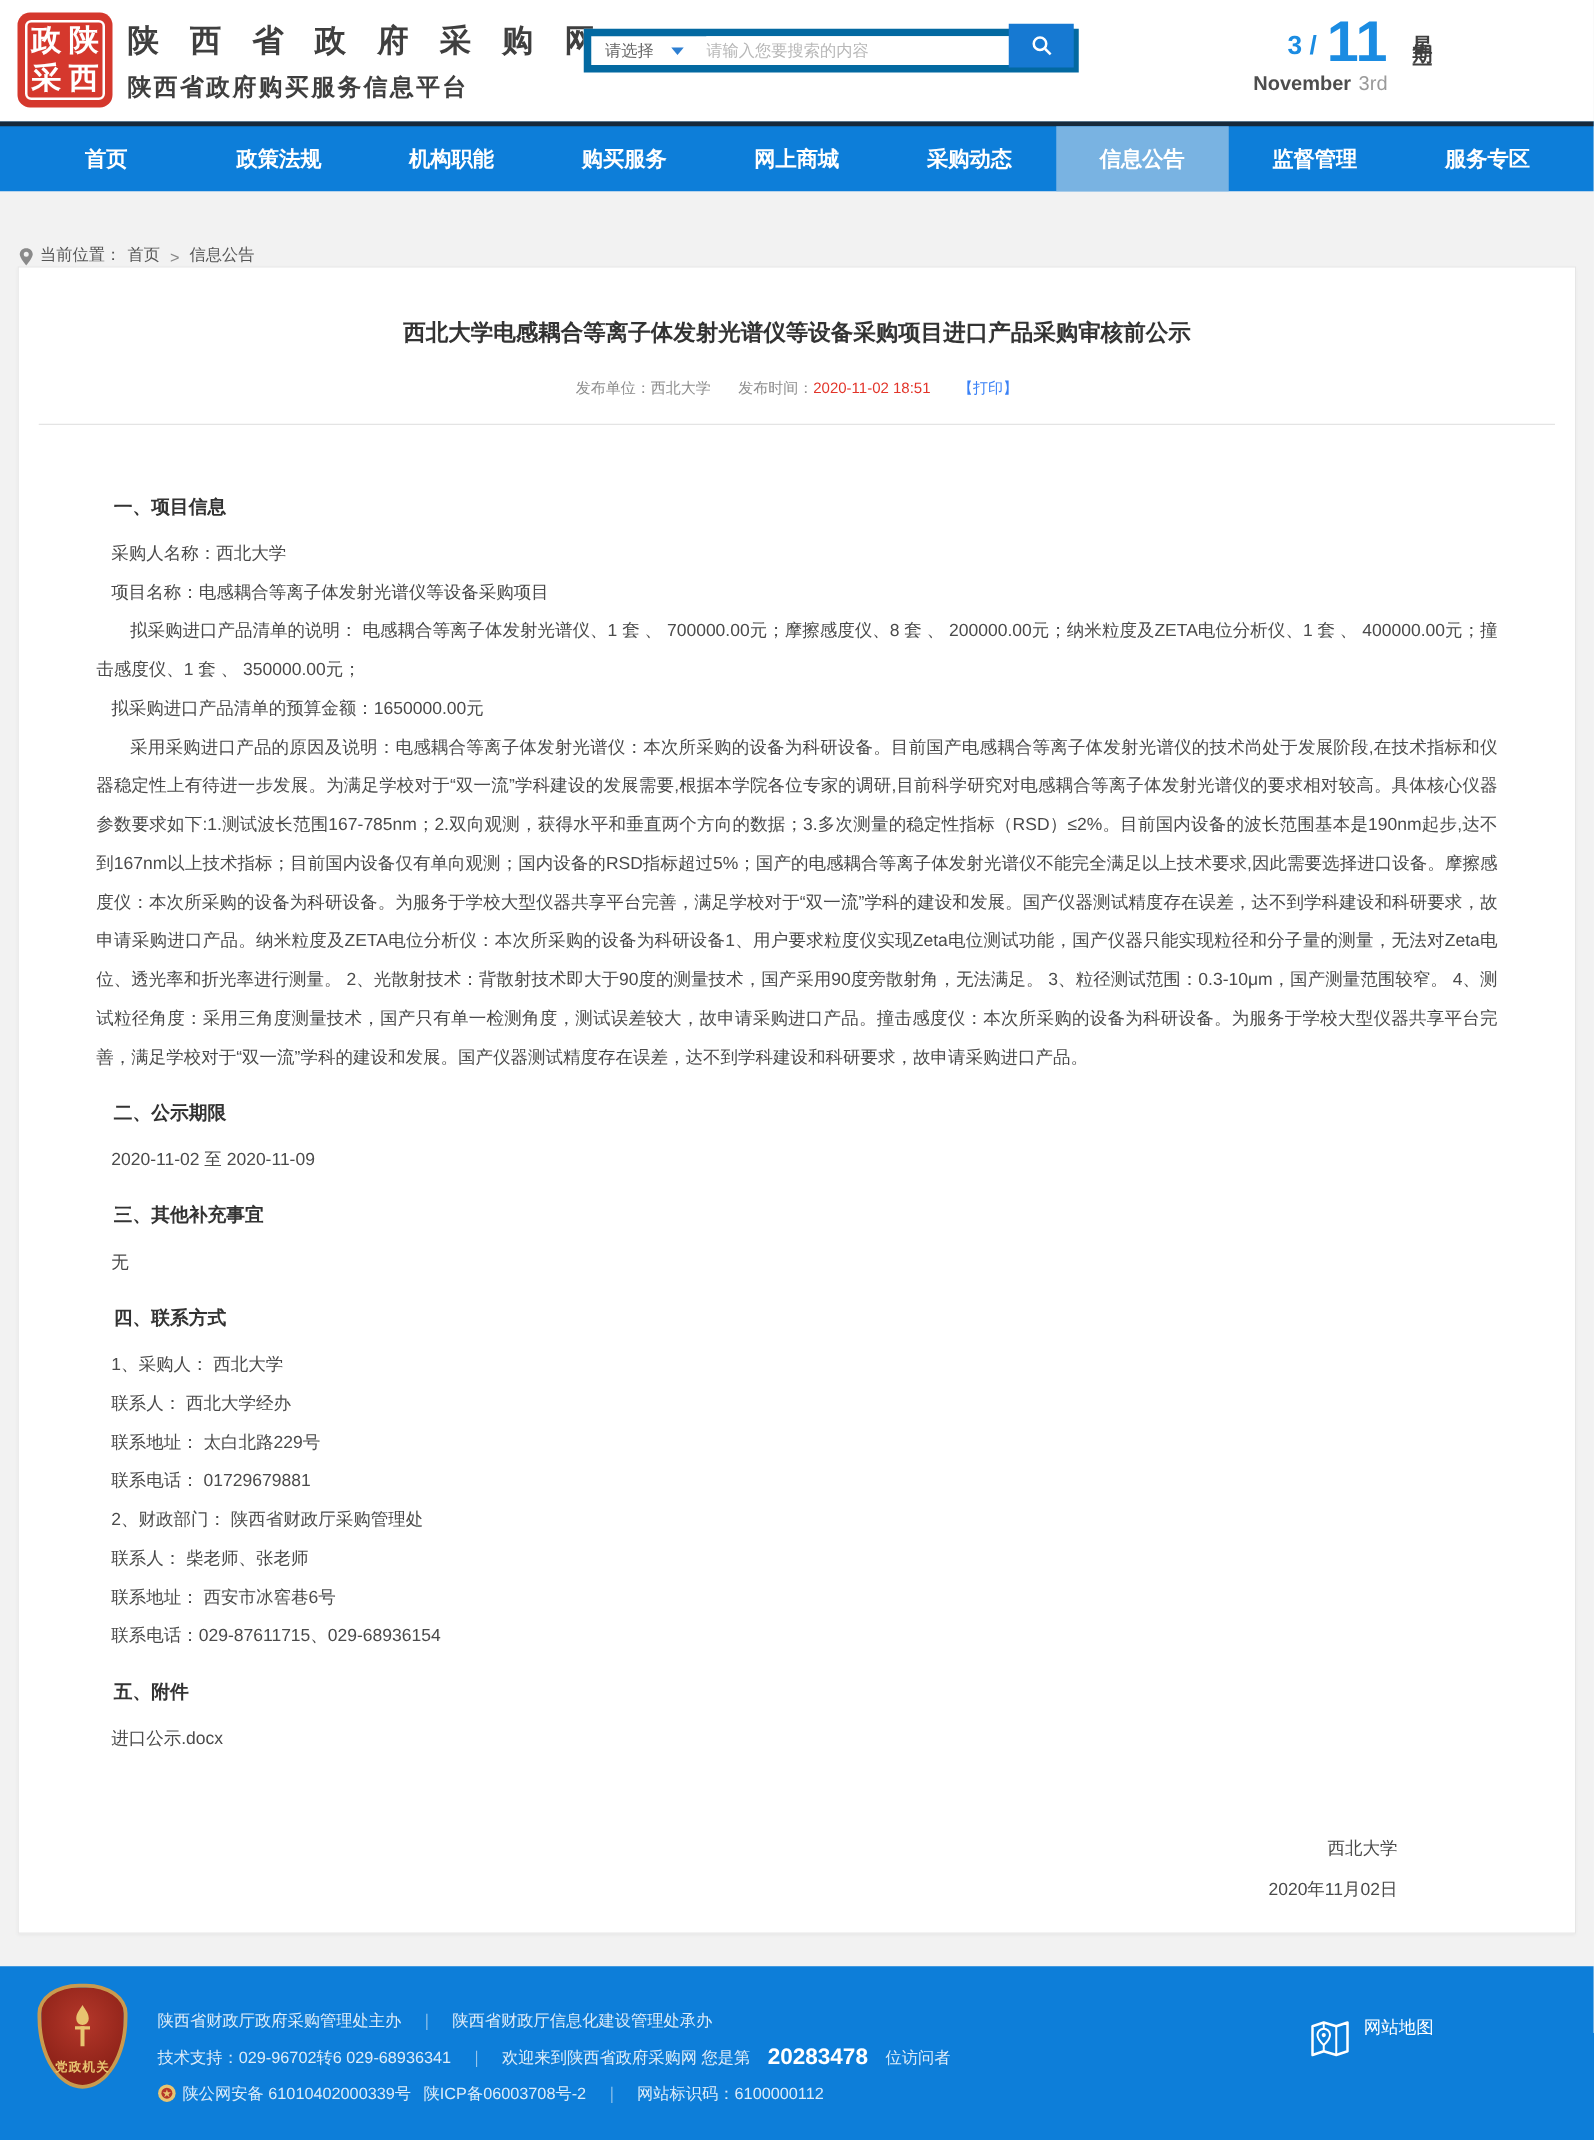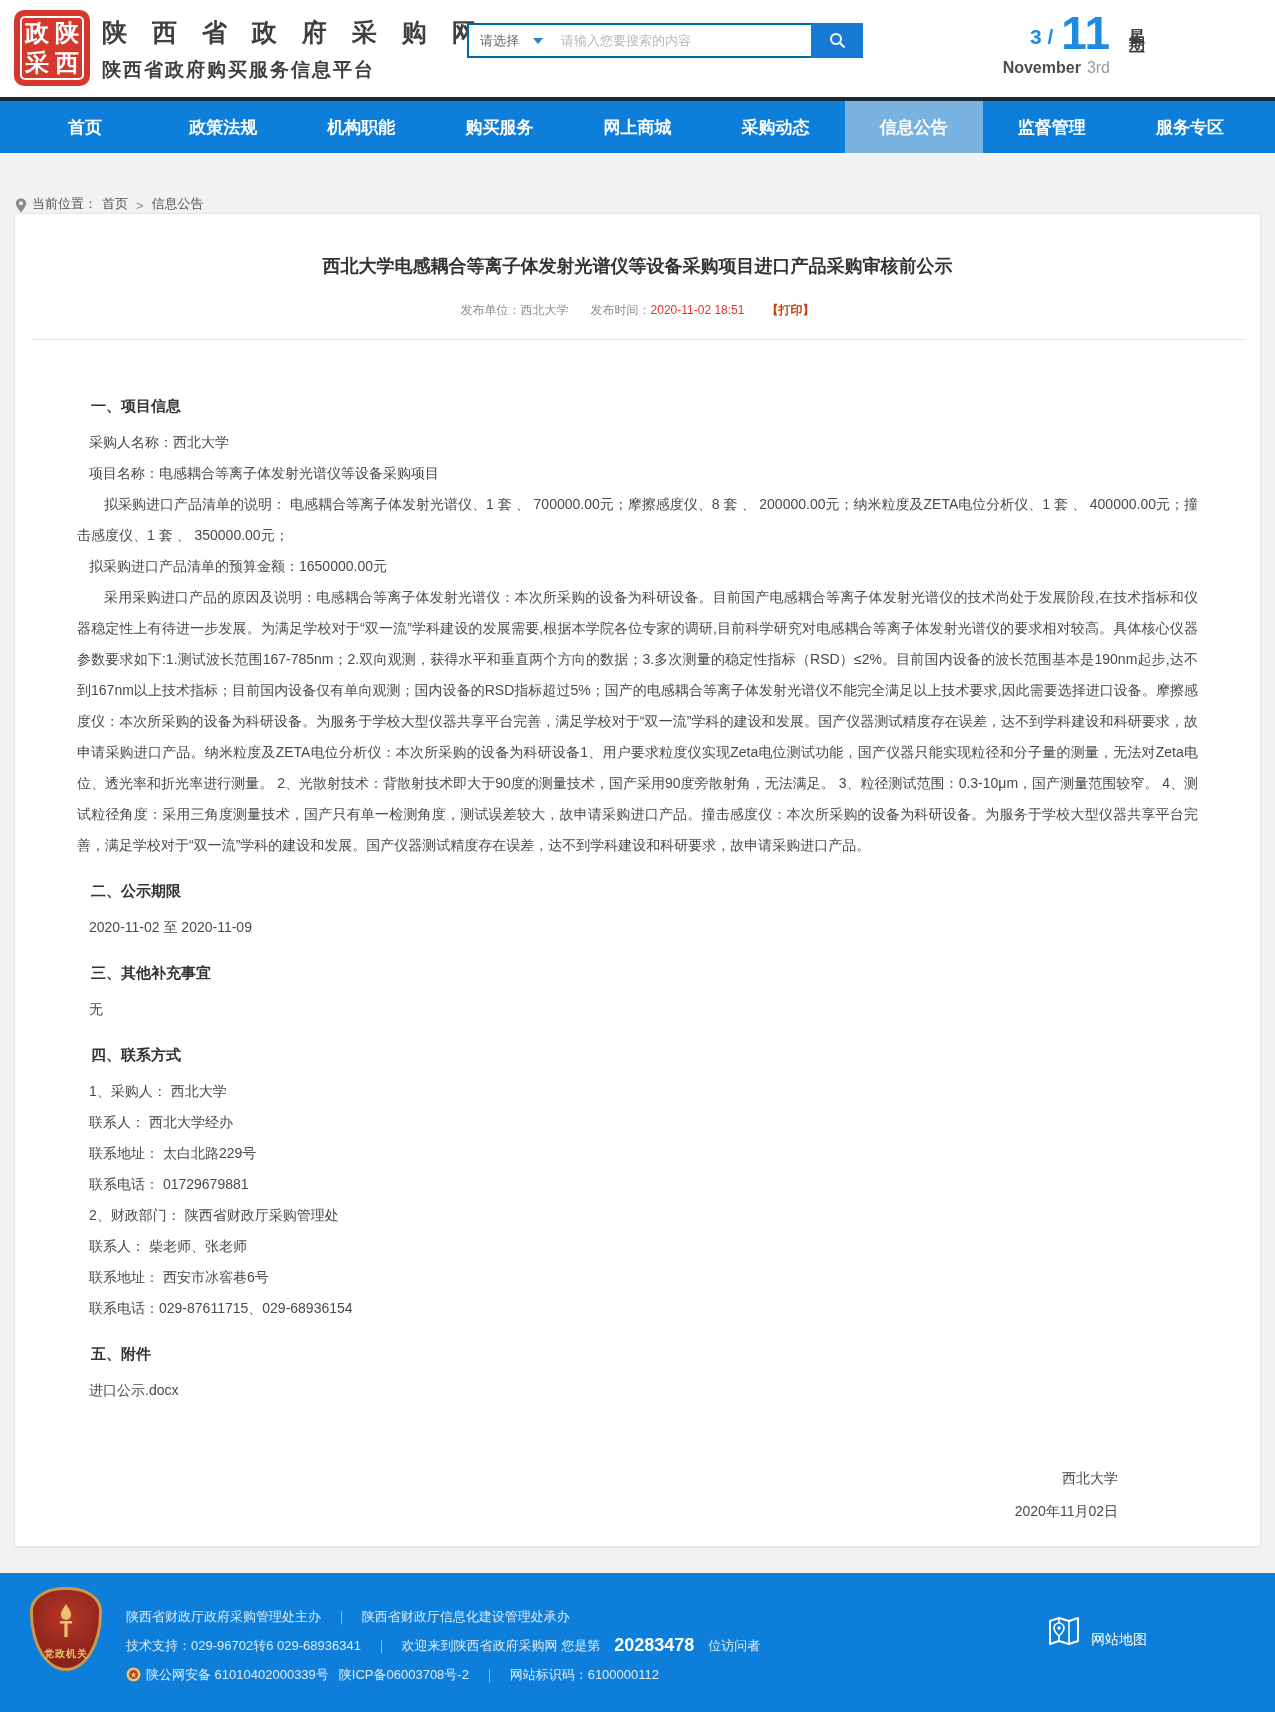--- a/index.html
+++ b/index.html
@@ -19,21 +19,21 @@
     width: 100%; height: 100%; border: 2px solid #fff; border-radius: 5px;
     display: grid; grid-template-columns: 1fr 1fr; grid-template-rows: 1fr 1fr;
     align-items: center; justify-items: center;
   }
   .logo-inner span { color: #fff; font-weight: bold; font-size: 24px; line-height: 1; }
   .site-titles { position: absolute; left: 102px; top: 16px; }
   .site-title { font-size: 25px; font-weight: bold; color: #3f3f3f; letter-spacing: 9px; }
   .site-subtitle { font-size: 19px; font-weight: bold; color: #3f3f3f; letter-spacing: 2px; margin-top: 8px; }
   .search-bar {
     position: absolute; left: 467px; top: 23px; width: 396px; height: 35px;
-    border: 2px solid #0369a1; background: #fff; display: flex; align-items: flex-end;
+    border: 6px solid #0369a1; background: #fff; display: flex; align-items: flex-end;
   }
   .search-select {
     width: 92px; height: 100%; display: flex; align-items: center;
     padding-left: 11px; cursor: pointer; font-size: 13px; color: #666; gap: 14px;
   }
   .caret-down {
     width: 0; height: 0; border-left: 5px solid transparent;
     border-right: 5px solid transparent; border-top: 6px solid #2d7fd2;
   }
   .search-input { flex: 1; border: none; outline: none; font-size: 13px; color: #333; height: 100%; }
@@ -73,21 +73,21 @@
   .card {
     margin: 0 14px; background: #fff; border: 1px solid #e6e6e6;
     box-shadow: 0 1px 3px rgba(0,0,0,.05); min-height: 1334px; padding-top: 40px;
   }
   .article-title { text-align: center; font-size: 18px; font-weight: bold; color: #333; padding: 0 40px; }
   .article-meta {
     display: flex; justify-content: center; align-items: center; gap: 22px;
     margin-top: 24px; font-size: 12px; color: #8d8d8d;
   }
   .meta-time-val { color: #e23429; }
-  .meta-print { color: #c2410c; cursor: pointer; font-weight: bold; }
+  .meta-print { color: #3b82f6; cursor: pointer; font-weight: normal; }
   .meta-divider { border-bottom: 1px solid #e4e4e4; margin: 20px 16px 0 16px; }
   .article-body { padding: 36px 62px 0 62px; font-size: 14px; line-height: 31px; color: #4a4a4a; }
   .section-title { font-size: 15px; font-weight: bold; color: #333; margin: 14px 0 6px 14px; }
   .para { margin-left: 12px; }
   .para.long { margin-left: 0; text-indent: 27px; text-align: justify; }
   .attachment { margin-left: 12px; cursor: pointer; }
   .signature { margin: 56px 80px 0 0; text-align: right; line-height: 33px; font-size: 14px; color: #4a4a4a; }
   
   .footer { margin-top: 26px; background: #0d7ed9; height: 156px; position: relative; overflow: hidden; }
   .emblem {
@@ -98,21 +98,21 @@
     display: flex; flex-direction: column; align-items: center; justify-content: flex-end;
     padding-bottom: 7px;
   }
   .emblem-torch { position: absolute; top: 12px; left: 50%; transform: translateX(-50%); }
   .emblem-label { color: #e8c470; font-size: 10px; font-weight: bold; letter-spacing: 1px; }
   .footer-lines { position: absolute; left: 126px; top: 29px; font-size: 13px; color: #ddecf9; }
   .footer-line { display: flex; align-items: center; gap: 10px; height: 29px; }
   .footer-sep { color: #a9cdec; margin: 0 4px; }
   .visitor-count { color: #fff; font-weight: bold; font-size: 18px; margin: 0 4px; }
   .beian-item { display: flex; align-items: center; gap: 5px; }
-  .sitemap { position: absolute; right: 128px; top: 40px; display: flex; align-items: flex-end; gap: 9px; cursor: pointer; }
+  .sitemap { position: absolute; right: 128px; top: 40px; display: flex; align-items: flex-start; gap: 9px; cursor: pointer; }
   .sitemap-label { color: #fff; font-size: 14px; }
   .icon-svg { display: block; }
 </style>
 </head>
 <body>
 
 <div class="header">
   <div class="logo-box">
     <div class="logo-inner">
       <span>政</span>

